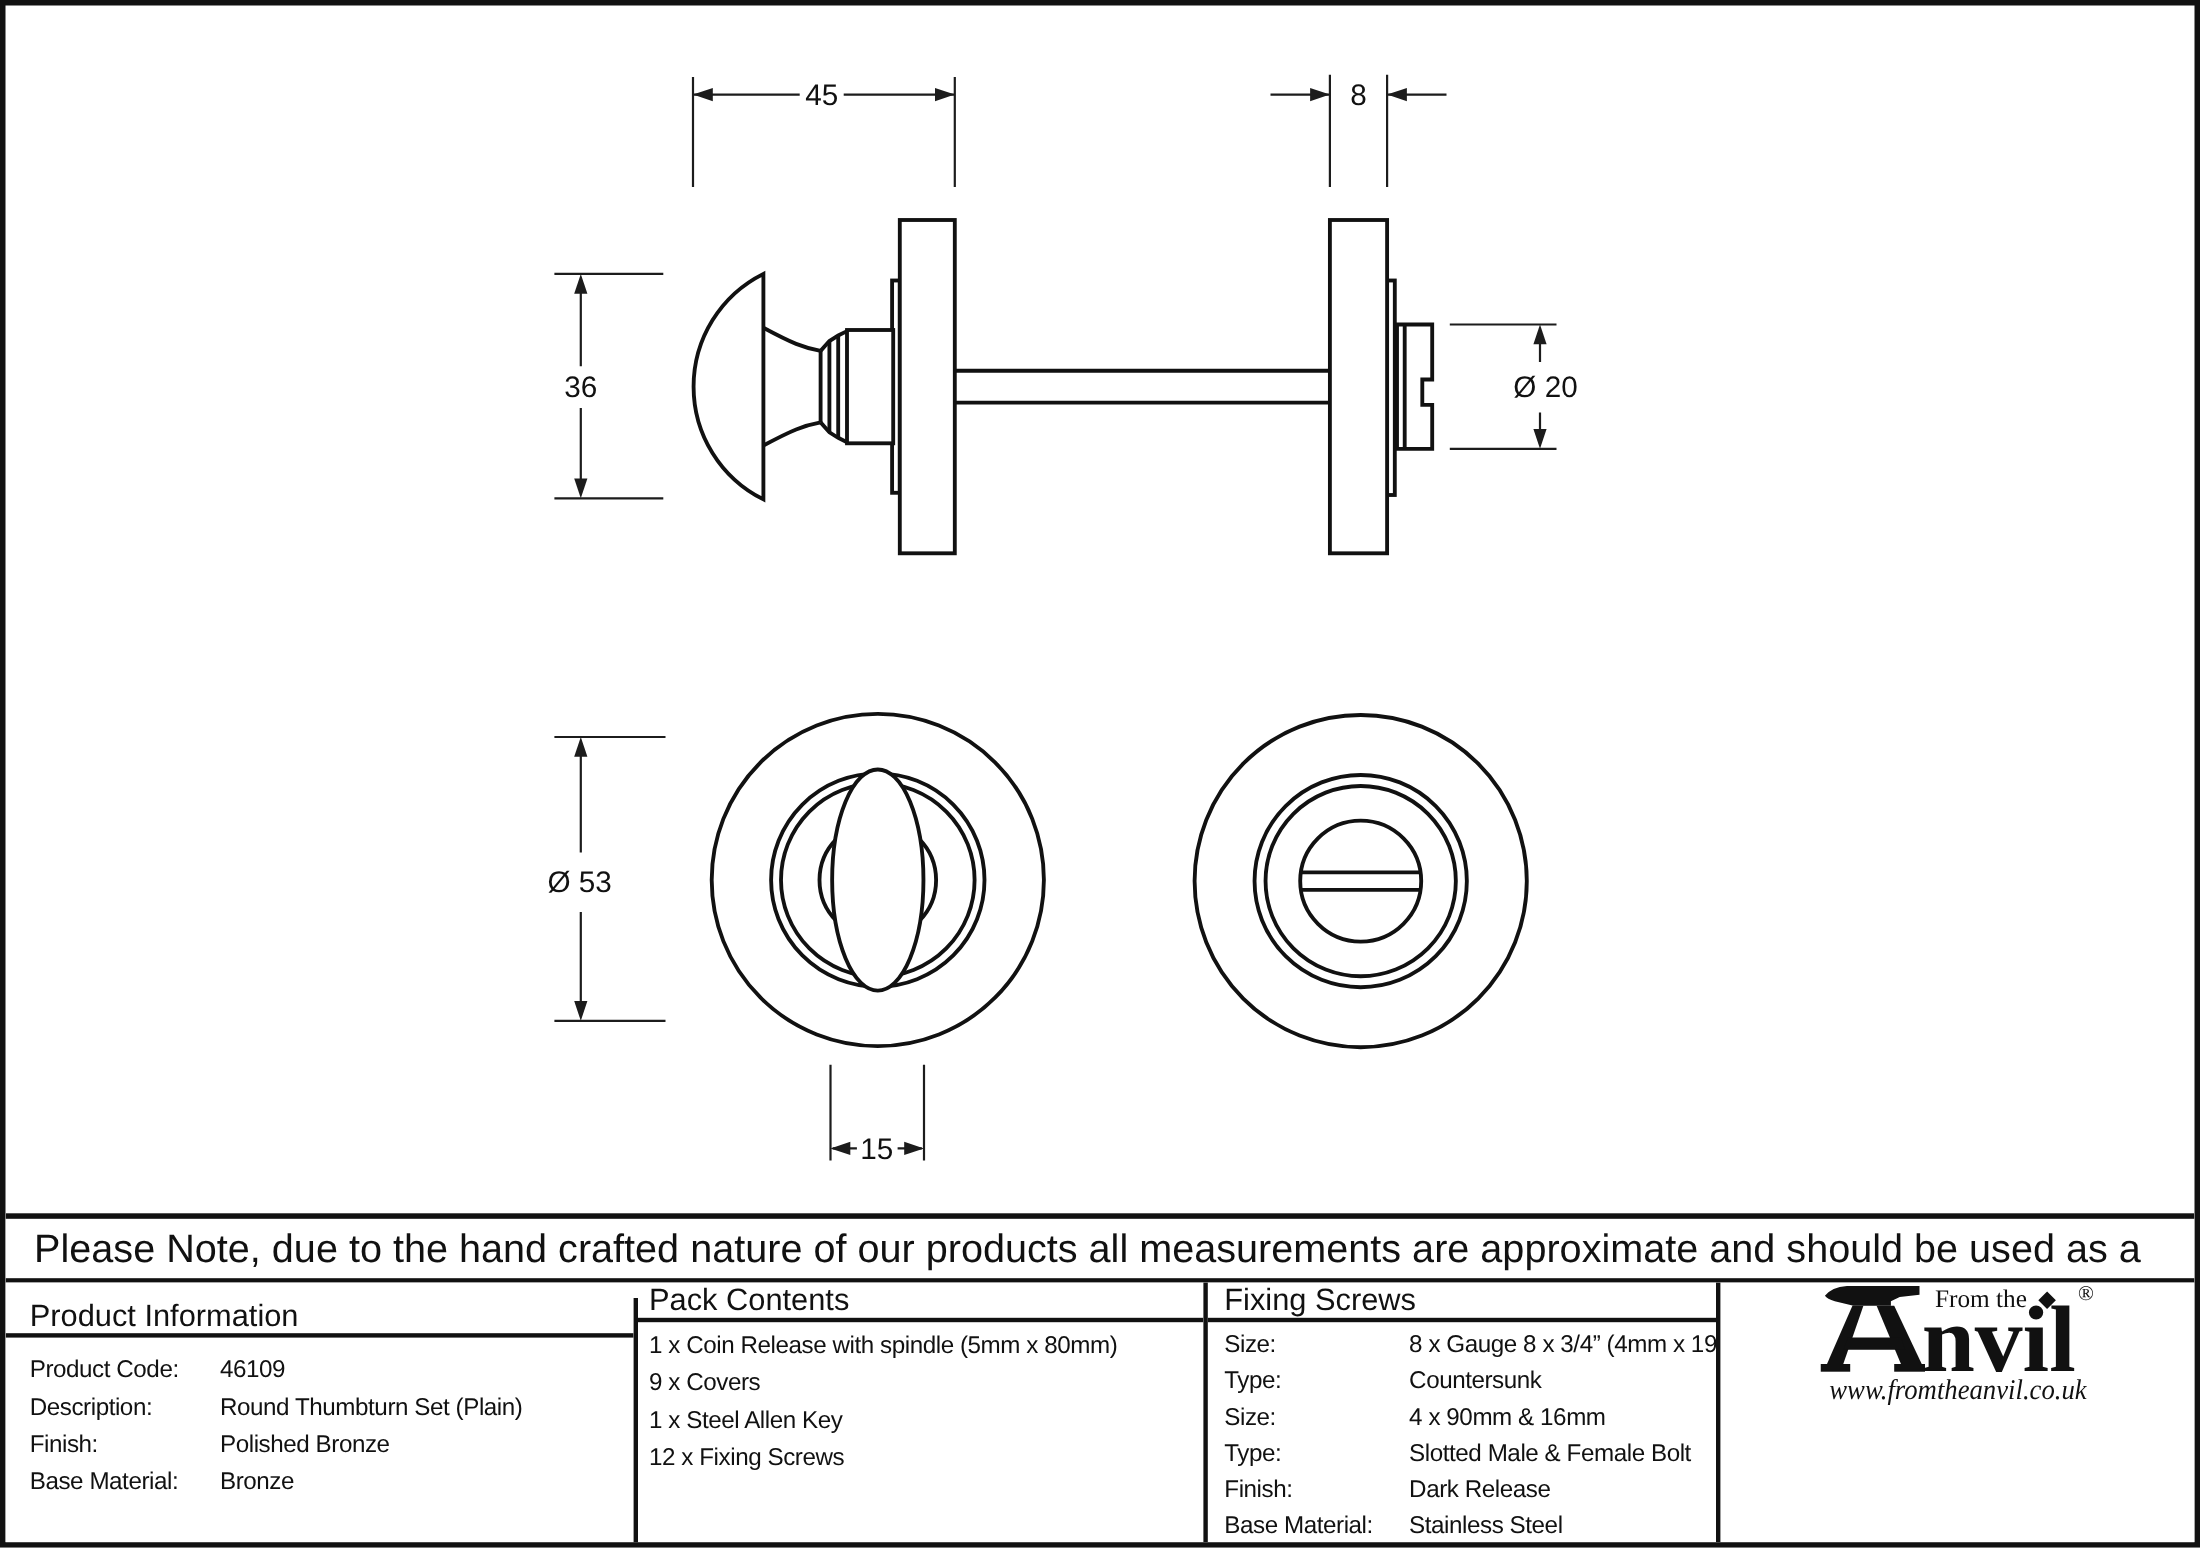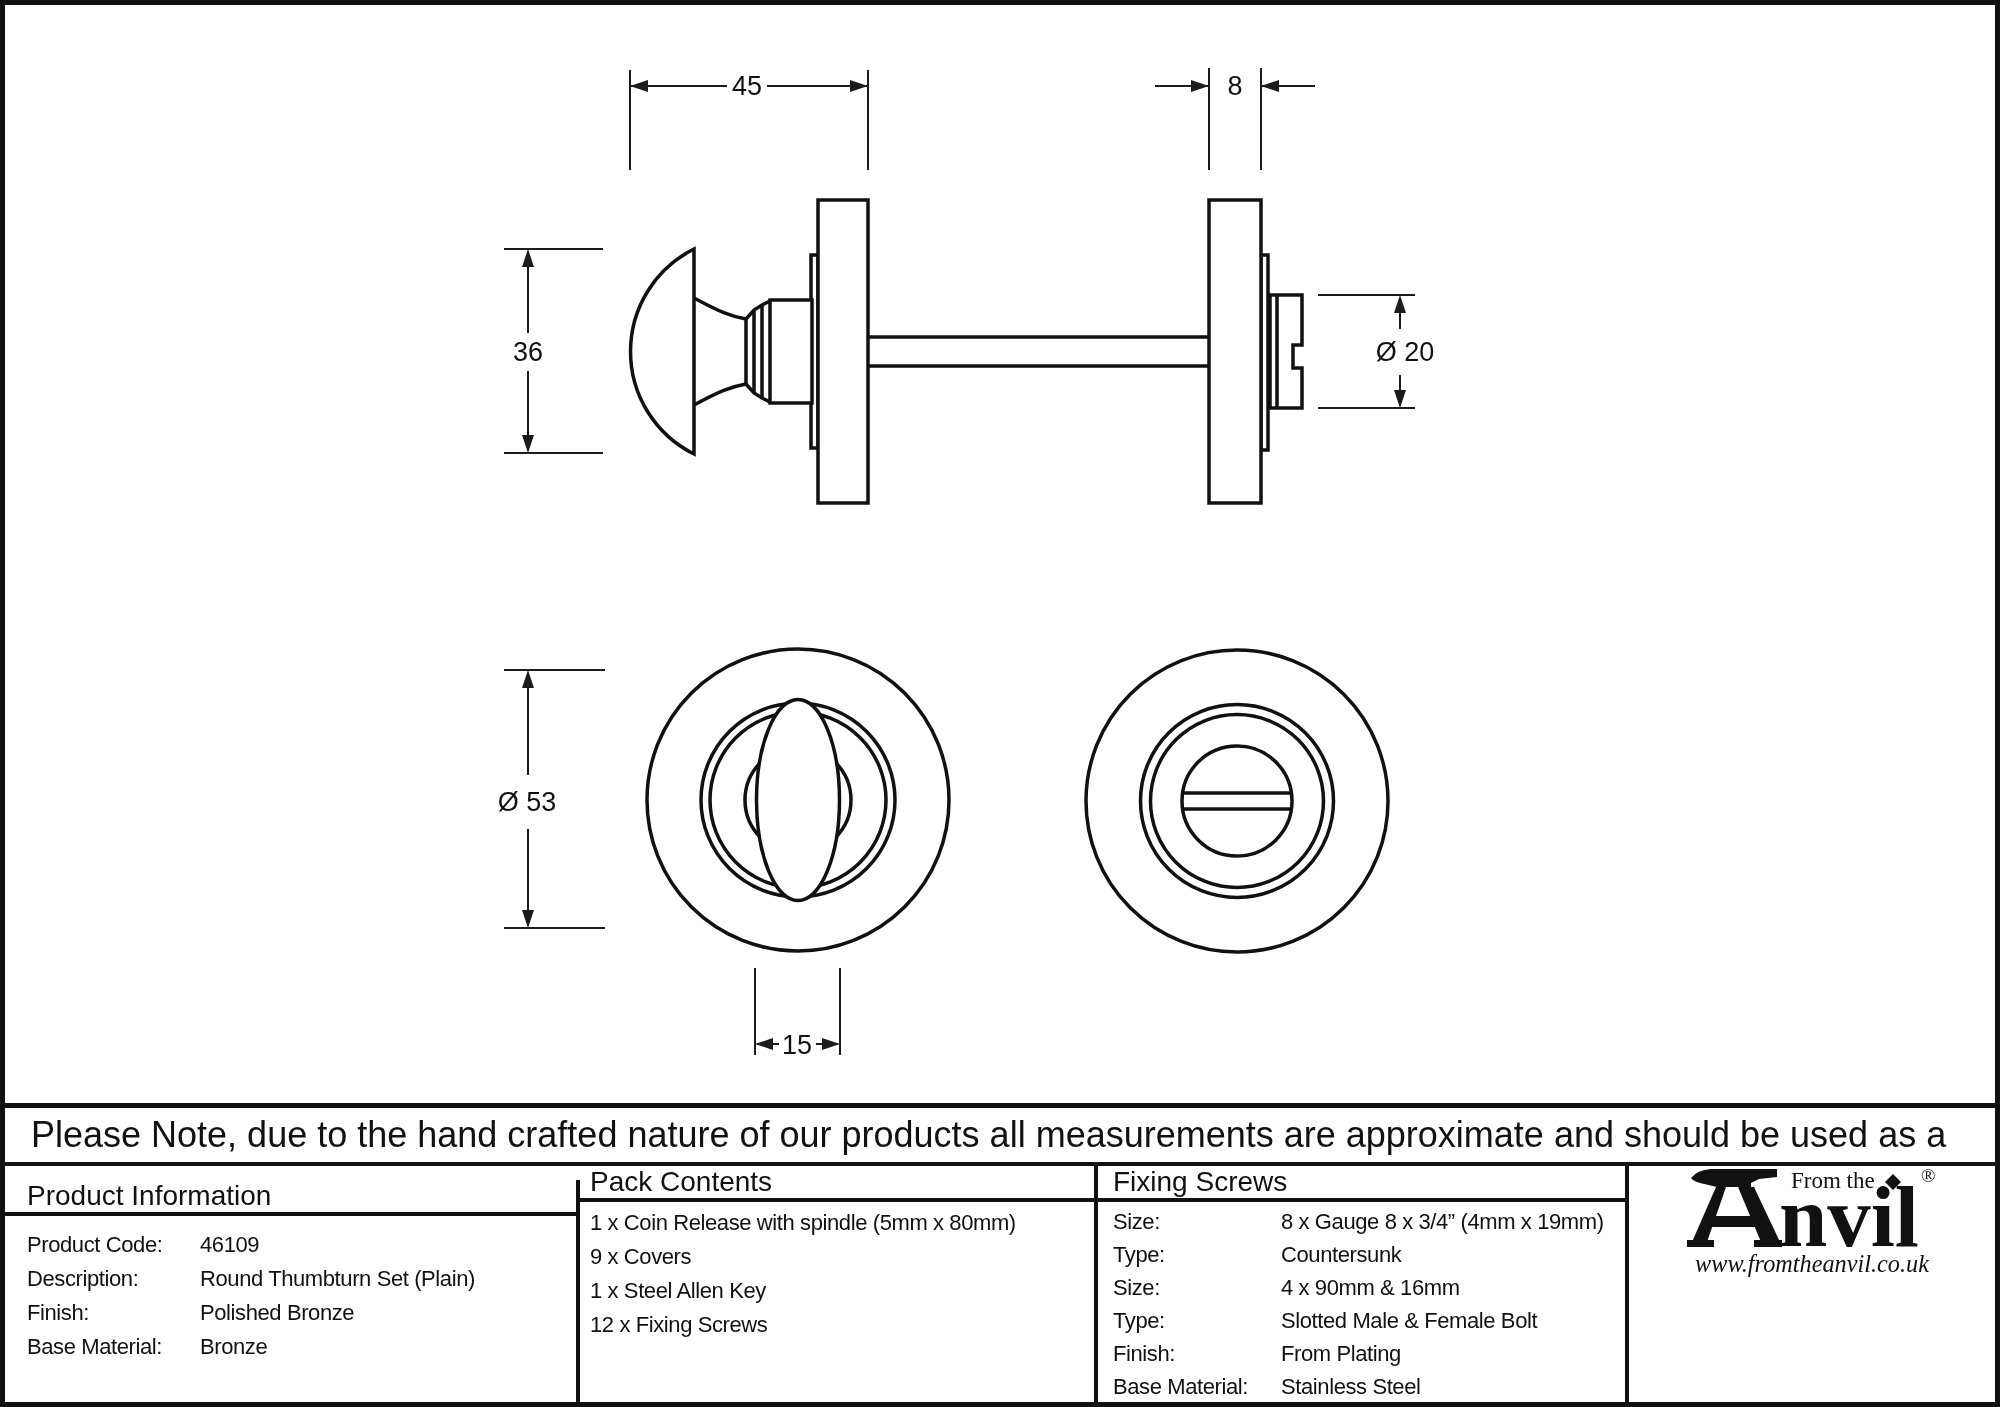--- a/index.html
+++ b/index.html
@@ -17,21 +17,21 @@
   .note-row {
     position:absolute; left:0; right:0; top:1098px; height:54px;
     border-top:5px solid #111; border-bottom:4px solid #111;
     line-height:54px; padding-left:26px; font-size:36px; box-sizing:content-box;
     background:#fff;
   }
   .tbl { position:absolute; left:0; right:0; top:1161px; height:236px; display:flex; background:#fff; }
   .col { box-sizing:border-box; height:100%; overflow:hidden; }
   .c1 { width:575px; border-right:4px solid #111;margin-top:14px; }
   .c2 { width:518px; border-right:4px solid #111; }
-  .c3 { width:531px; border-right:4px solid #111; }
+  .c3 { width:466px; border-right:4px solid #111; }
   .c4 { flex:1; display:flex; align-items:flex-start; justify-content:center; }
   .hdr { height:36px; box-sizing:border-box; border-bottom:4px solid #111; font-size:28px; line-height:31px; }
   .c1 .hdr { padding-left:22px; }
   .c2 .hdr { padding-left:10px; }
   .c3 .hdr { padding-left:15px; }
   .body { font-size:22px; letter-spacing:-0.4px; white-space:nowrap; }
   .c1 .body { padding:12px 0 0 22px; line-height:34px; }
   .c2 .body { padding:4px 0 0 10px;  line-height:34px; }
   .c3 .body { padding:3px 0 0 15px;  line-height:33px; }
   .kv { display:flex; }
@@ -182,21 +182,21 @@
         <div class="kv">
           <span class="k">Size:</span>
           <span class="v">4 x 90mm &amp; 16mm</span>
         </div>
         <div class="kv">
           <span class="k">Type:</span>
           <span class="v">Slotted Male &amp; Female Bolt</span>
         </div>
         <div class="kv">
           <span class="k">Finish:</span>
-          <span class="v">From Plating</span>
+          <span class="v">Dark Release</span>
         </div>
         <div class="kv">
           <span class="k">Base Material:</span>
           <span class="v">Stainless Steel</span>
         </div>
       </div>
     </div>
 
     <div class="col c4">
       <svg class="logo-svg" width="250" height="115" viewBox="0 0 250 115">

